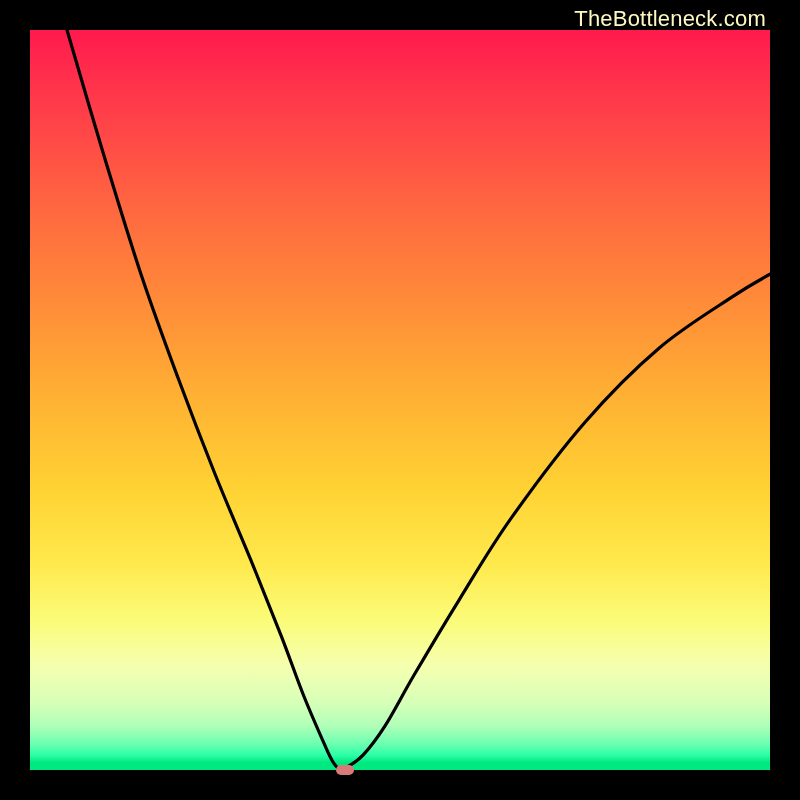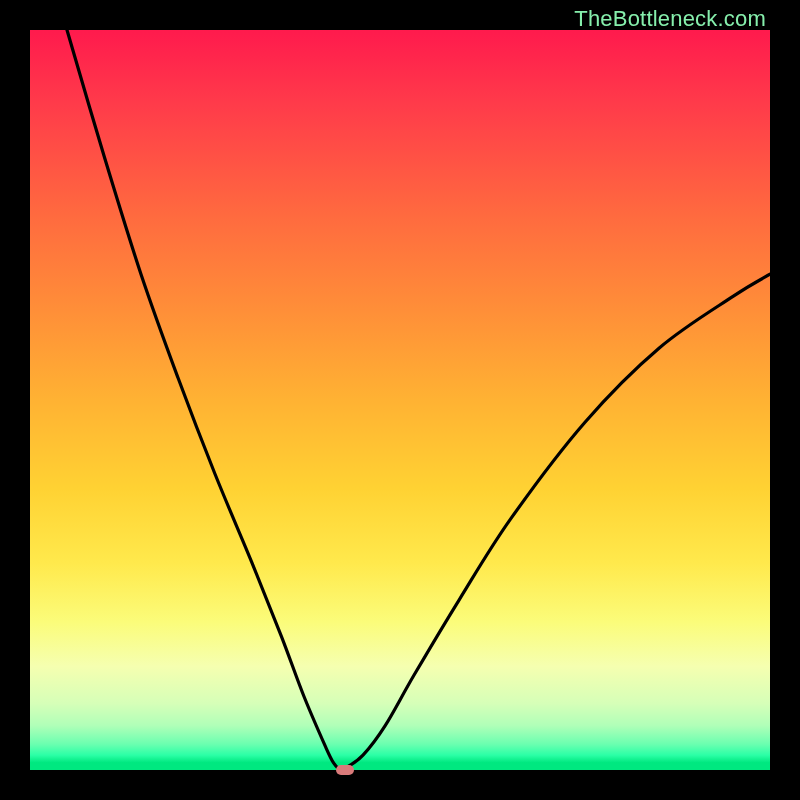--- a/index.html
+++ b/index.html
@@ -40,21 +40,21 @@
       #6bffb0 96.5%,
       #2bffa6 98%,
       #00e880 99%,
       #00e880 100%
     );
   }
   .watermark {
     position: absolute;
     top: 6px;
     right: 34px;
-    color: #86efac;
+    color: #fef9c3;
     font-size: 22px;
     font-weight: 500;
     letter-spacing: 0.2px;
     user-select: none;
   }
   svg {
     position: absolute;
     left: 0;
     top: 0;
   }

